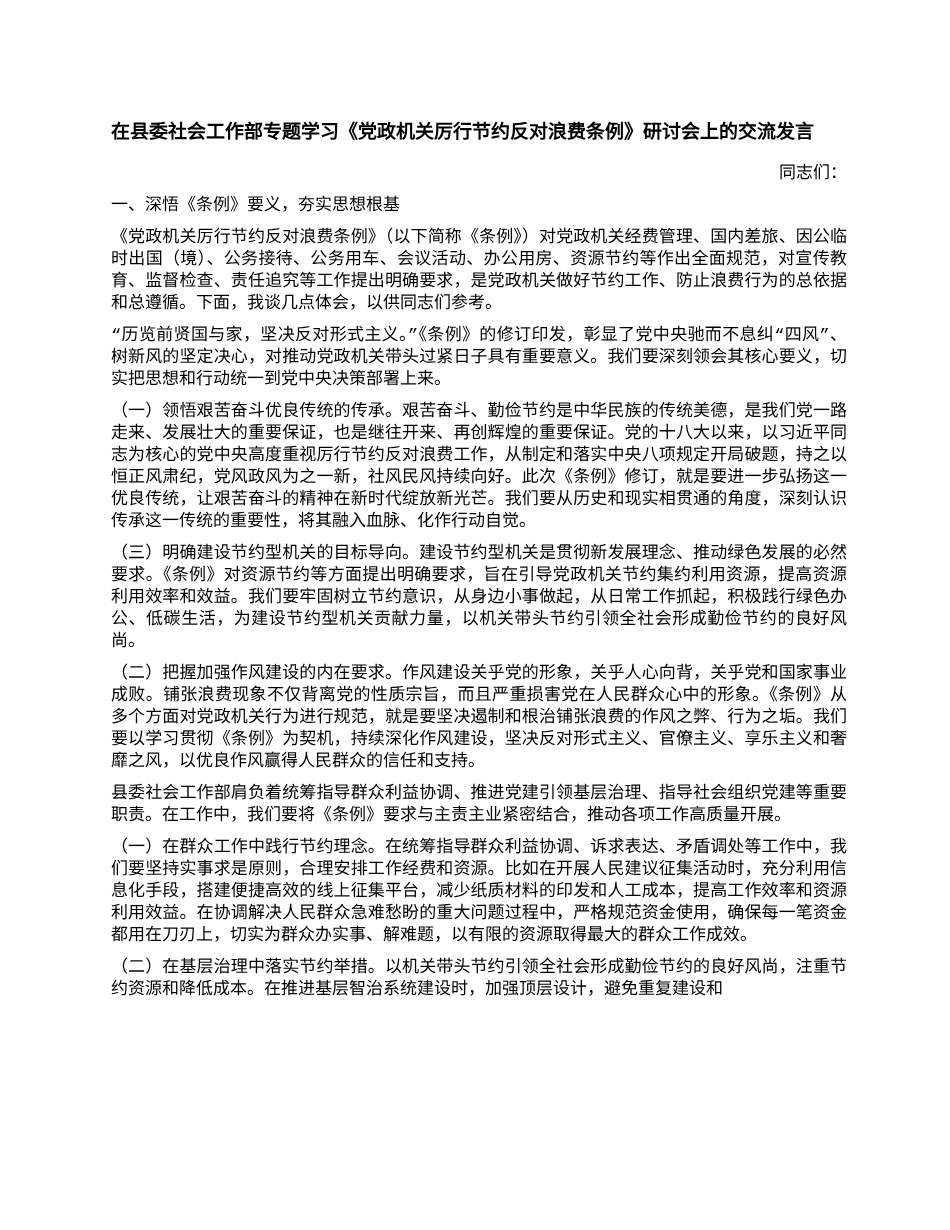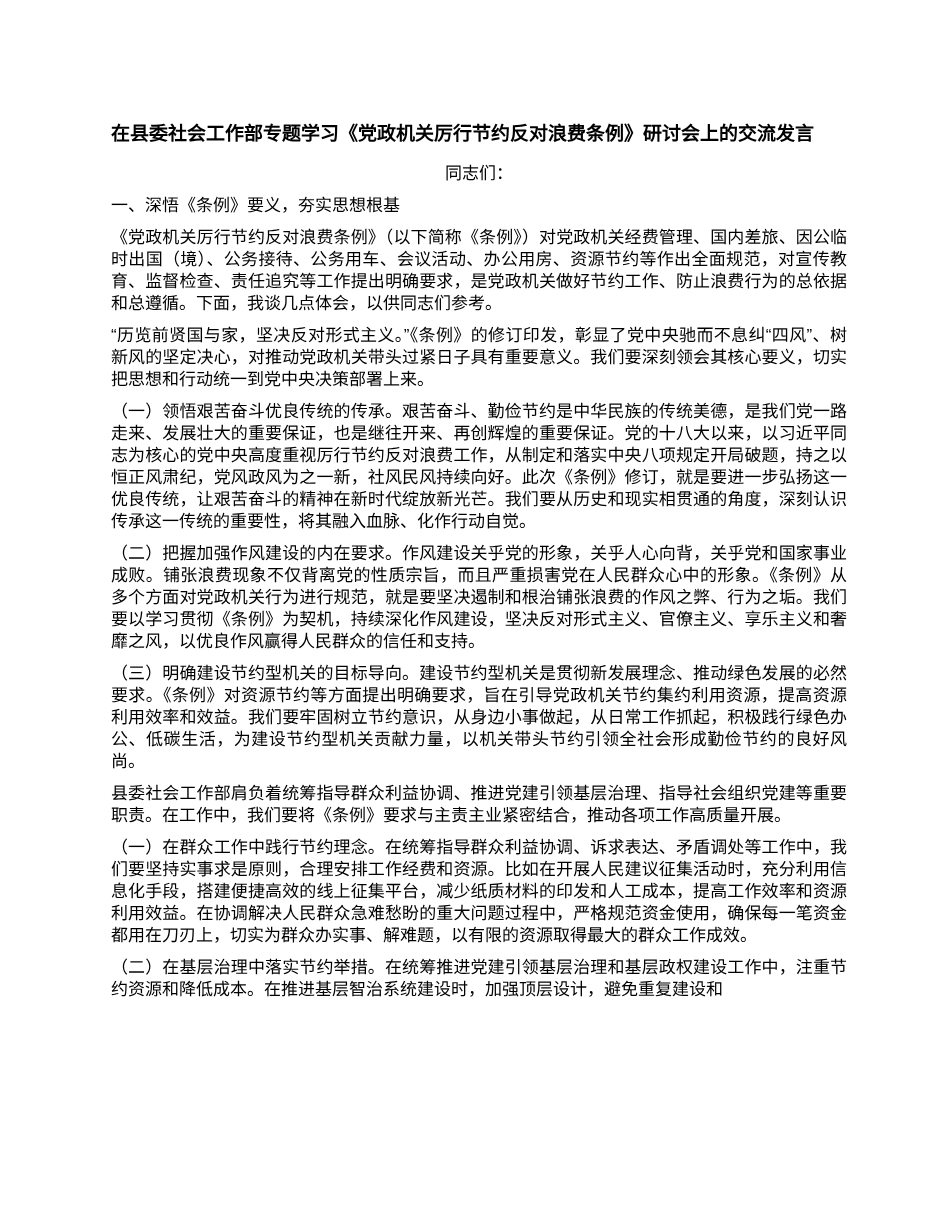--- a/index.html
+++ b/index.html
@@ -12,40 +12,40 @@
     height: 1230px;
     overflow: hidden;
   }
   .page {
     box-sizing: border-box;
     width: 950px;
     height: 970px;
     padding: 120px 103px 0 111px;
     background: #ffffff;
     color: #000000;
-    font-family: Liberation Sans, sans-serif;
+    font-family: Liberation Mono, monospace;
   }
   .doc-title {
     font-size: 19px;
     font-weight: 700;
     line-height: 27px;
     margin: 0 0 16px 0;
     text-align: left;
   }
   .doc-para {
     font-size: 17px;
     font-weight: 400;
     line-height: 22px;
     margin: 0 0 10px 0;
     text-align: justify;
     text-justify: inter-ideograph;
     word-break: break-all;
   }
   .doc-para.salutation {
-    text-align: center;
+    text-align: right;
   }
   .doc-para.section-heading {
     text-align: left;
   }
 </style>
 </head>
 <body>
 
 <div class="page">
   <h1 class="doc-title">在县委社会工作部专题学习《党政机关厉行节约反对浪费条例》研讨会上的交流发言</h1>
@@ -53,23 +53,23 @@
   <p class="doc-para salutation">同志们：</p>
 
   <p class="doc-para section-heading">一、深悟《条例》要义，夯实思想根基</p>
 
   <p class="doc-para">《党政机关厉行节约反对浪费条例》（以下简称《条例》）对党政机关经费管理、国内差旅、因公临时出国（境）、公务接待、公务用车、会议活动、办公用房、资源节约等作出全面规范，对宣传教育、监督检查、责任追究等工作提出明确要求，是党政机关做好节约工作、防止浪费行为的总依据和总遵循。下面，我谈几点体会，以供同志们参考。</p>
 
   <p class="doc-para">“历览前贤国与家，坚决反对形式主义。”《条例》的修订印发，彰显了党中央驰而不息纠“四风”、树新风的坚定决心，对推动党政机关带头过紧日子具有重要意义。我们要深刻领会其核心要义，切实把思想和行动统一到党中央决策部署上来。</p>
 
   <p class="doc-para">（一）领悟艰苦奋斗优良传统的传承。艰苦奋斗、勤俭节约是中华民族的传统美德，是我们党一路走来、发展壮大的重要保证，也是继往开来、再创辉煌的重要保证。党的十八大以来，以习近平同志为核心的党中央高度重视厉行节约反对浪费工作，从制定和落实中央八项规定开局破题，持之以恒正风肃纪，党风政风为之一新，社风民风持续向好。此次《条例》修订，就是要进一步弘扬这一优良传统，让艰苦奋斗的精神在新时代绽放新光芒。我们要从历史和现实相贯通的角度，深刻认识传承这一传统的重要性，将其融入血脉、化作行动自觉。</p>
 
+  <p class="doc-para">（三）明确建设节约型机关的目标导向。建设节约型机关是贯彻新发展理念、推动绿色发展的必然要求。《条例》对资源节约等方面提出明确要求，旨在引导党政机关节约集约利用资源，提高资源利用效率和效益。我们要牢固树立节约意识，从身边小事做起，从日常工作抓起，积极践行绿色办公、低碳生活，为建设节约型机关贡献力量，以机关带头节约引领全社会形成勤俭节约的良好风尚。</p>
+
   <p class="doc-para">（二）把握加强作风建设的内在要求。作风建设关乎党的形象，关乎人心向背，关乎党和国家事业成败。铺张浪费现象不仅背离党的性质宗旨，而且严重损害党在人民群众心中的形象。《条例》从多个方面对党政机关行为进行规范，就是要坚决遏制和根治铺张浪费的作风之弊、行为之垢。我们要以学习贯彻《条例》为契机，持续深化作风建设，坚决反对形式主义、官僚主义、享乐主义和奢靡之风，以优良作风赢得人民群众的信任和支持。</p>
-
-  <p class="doc-para">（三）明确建设节约型机关的目标导向。建设节约型机关是贯彻新发展理念、推动绿色发展的必然要求。《条例》对资源节约等方面提出明确要求，旨在引导党政机关节约集约利用资源，提高资源利用效率和效益。我们要牢固树立节约意识，从身边小事做起，从日常工作抓起，积极践行绿色办公、低碳生活，为建设节约型机关贡献力量，以机关带头节约引领全社会形成勤俭节约的良好风尚。</p>
 
 
   <p class="doc-para">县委社会工作部肩负着统筹指导群众利益协调、推进党建引领基层治理、指导社会组织党建等重要职责。在工作中，我们要将《条例》要求与主责主业紧密结合，推动各项工作高质量开展。</p>
 
   <p class="doc-para">（一）在群众工作中践行节约理念。在统筹指导群众利益协调、诉求表达、矛盾调处等工作中，我们要坚持实事求是原则，合理安排工作经费和资源。比如在开展人民建议征集活动时，充分利用信息化手段，搭建便捷高效的线上征集平台，减少纸质材料的印发和人工成本，提高工作效率和资源利用效益。在协调解决人民群众急难愁盼的重大问题过程中，严格规范资金使用，确保每一笔资金都用在刀刃上，切实为群众办实事、解难题，以有限的资源取得最大的群众工作成效。</p>
 
-  <p class="doc-para">（二）在基层治理中落实节约举措。在统筹推进党建引领基层治理和基层政权建设工作中，注重节约资源和降低成本。在推进基层智治系统建设时，加强顶层设计，避免重复建设和</p>
+  <p class="doc-para">（二）在基层治理中落实节约举措。以机关带头节约引领全社会形成勤俭节约的良好风尚，注重节约资源和降低成本。在推进基层智治系统建设时，加强顶层设计，避免重复建设和</p>
 </div>
 
 </body></html>

